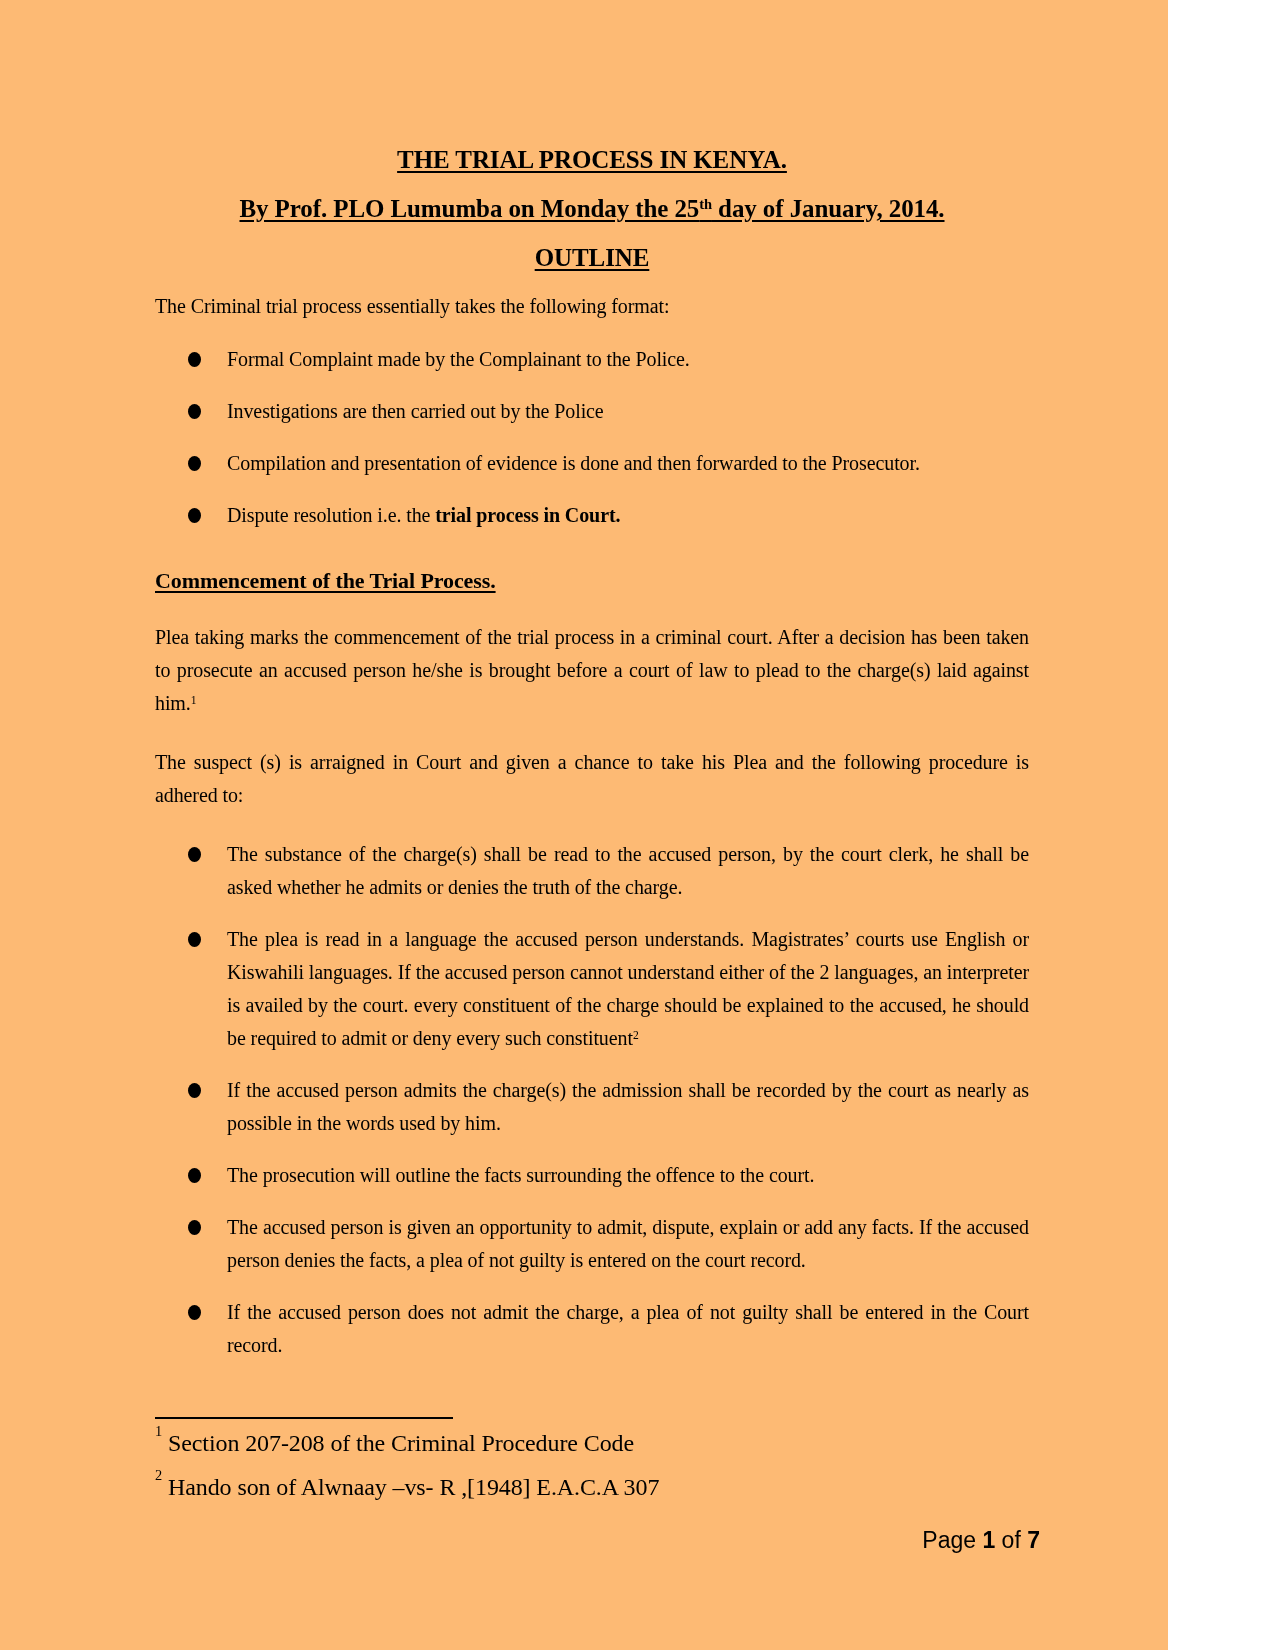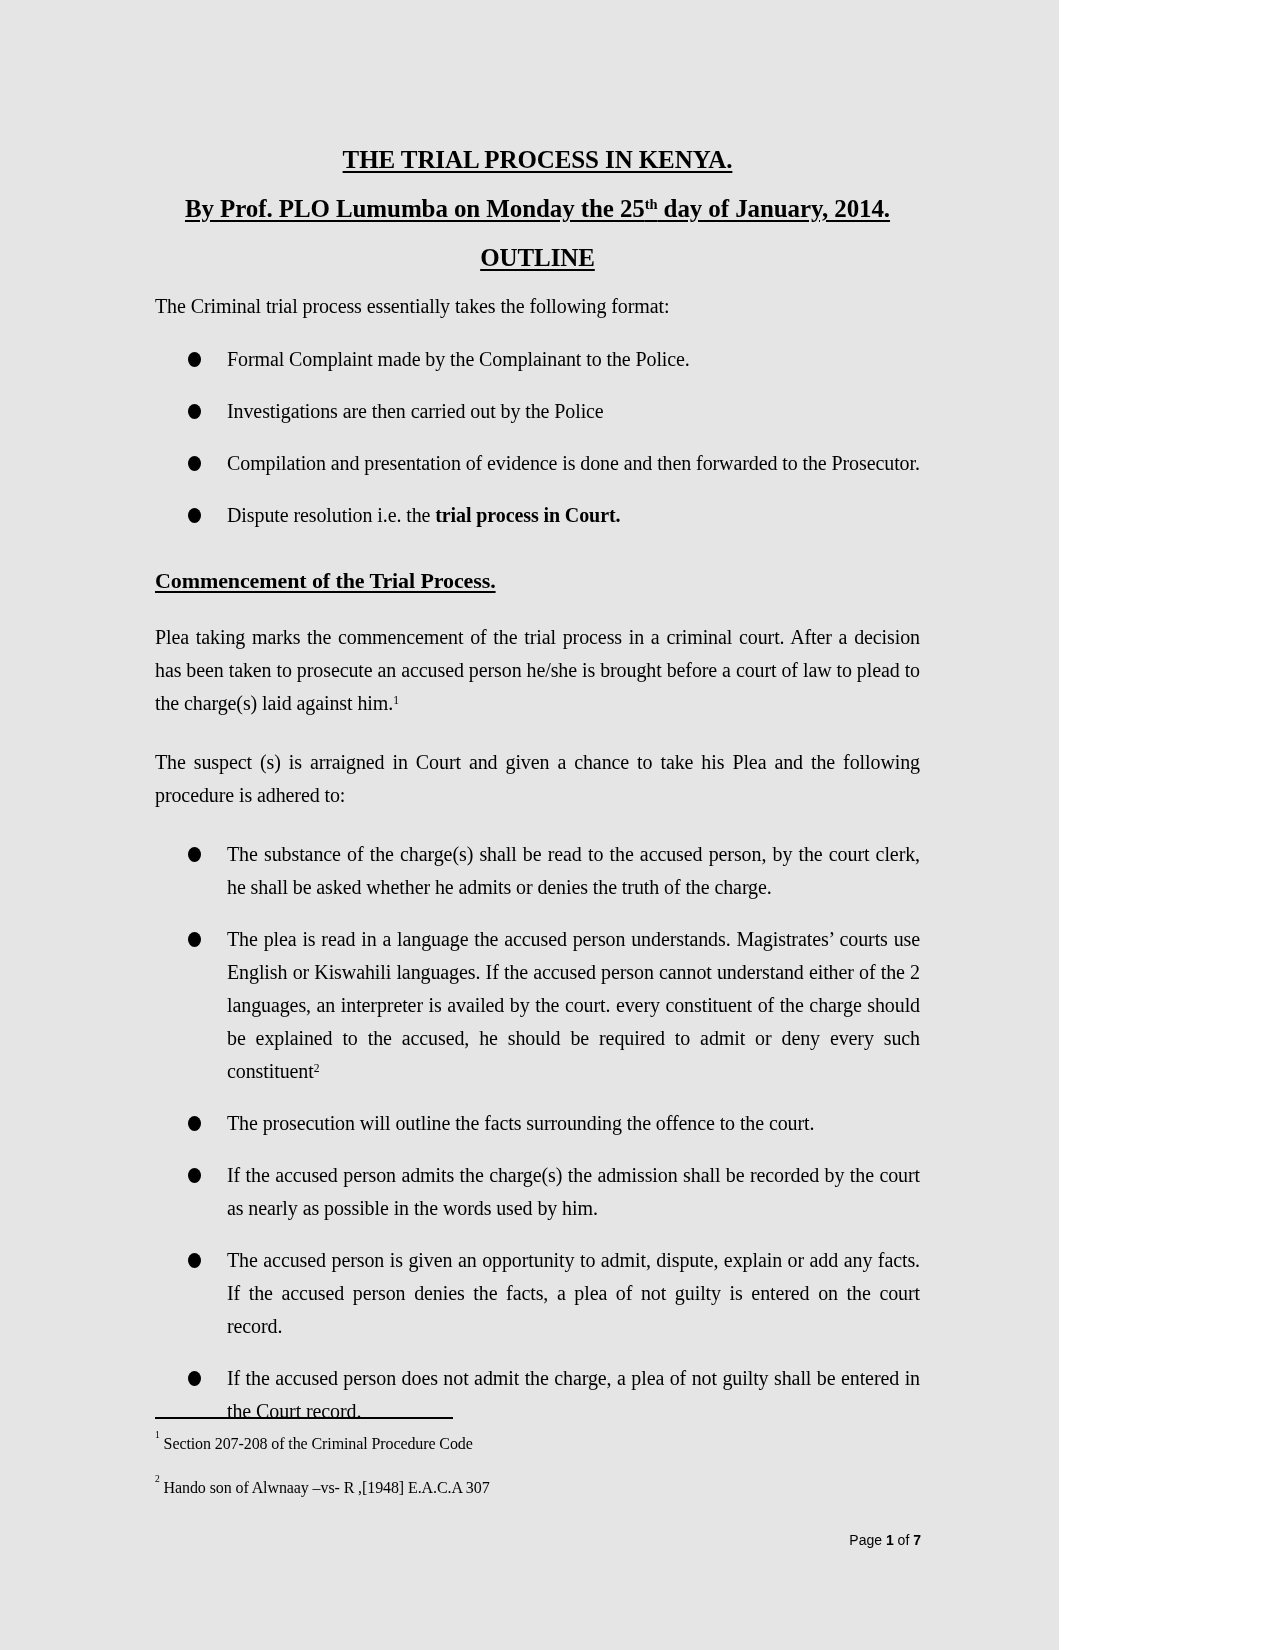--- a/index.html
+++ b/index.html
@@ -1,23 +1,23 @@
 <!DOCTYPE html>
 <html><head>
 <meta charset="utf-8">
 <style>
   * { margin: 0; padding: 0; box-sizing: border-box; }
   html, body { background: #ffffff; }
   body { width: 1275px; }
 
   .page {
     position: relative;
-    width: 1059px;
+    width: 1168px;
     height: 1650px;
-    background: #e5e5e5;
+    background: #fdba74;
     color: #000000;
     font-family: "Liberation Serif", "DejaVu Serif", serif;
     font-size: 20px;
     line-height: 33px;
     letter-spacing: -0.1px;
     padding: 143px 139px 0 155px;
     overflow: hidden;
   }
 
   
@@ -84,39 +84,39 @@
     height: 0;
     border-top: 2px solid #000;
   }
   .footnotes {
     position: absolute;
     left: 155px;
     top: 1430px;
     width: 981px;
   }
   .footnote {
-    font-size: 16px;
+    font-size: 24px;
     line-height: 27px;
     margin-bottom: 17px;
     letter-spacing: -0.1px;
   }
   .footnote sup {
     font-size: 0.6em;
     line-height: 0;
     position: relative;
     top: -0.45em;
   }
 
   
   .page-footer {
     position: absolute;
     top: 1527px;
-    right: 138px;
+    right: 128px;
     font-family: "Liberation Sans", sans-serif;
-    font-size: 14px;
+    font-size: 23px;
     line-height: 27px;
     letter-spacing: 0;
   }
   .page-footer b { font-weight: bold; }
 </style>
 </head>
 <body>
 
 <div class="page">
 
@@ -137,22 +137,22 @@
 
   <h3 class="section-heading">Commencement of the Trial Process.</h3>
 
   <p class="para justified"><span>Plea taking marks the commencement of the trial process in a criminal court. After a decision has been taken to prosecute an accused person he/she is brought before a court of law to plead to the charge(s) laid against him.</span><sup>1</sup></p>
 
   <p class="para justified">The suspect (s) is arraigned in Court and given a chance to take his Plea and the following procedure is adhered to:</p>
 
   <ul class="bullet-list">
     <li class="bullet-item"><span class="dot"></span><span>The substance of the charge(s) shall be read to the accused person, by the court clerk, he shall be asked whether he admits or denies the truth of the charge.</span></li>
     <li class="bullet-item"><span class="dot"></span><span>The plea is read in a language the accused person understands. Magistrates’ courts use English or Kiswahili languages. If the accused person cannot understand either of the 2 languages, an interpreter is availed by the court. every constituent of the charge should be explained to the accused, he should be required to admit or deny every such constituent</span><sup>2</sup></li>
+    <li class="bullet-item"><span class="dot"></span><span>If the accused person admits the charge(s) the admission shall be recorded by the court as nearly as possible in the words used by him.</span></li>
     <li class="bullet-item"><span class="dot"></span><span>The prosecution will outline the facts surrounding the offence to the court.</span></li>
-    <li class="bullet-item"><span class="dot"></span><span>If the accused person admits the charge(s) the admission shall be recorded by the court as nearly as possible in the words used by him.</span></li>
     <li class="bullet-item"><span class="dot"></span><span>The accused person is given an opportunity to admit, dispute, explain or add any facts. If the accused person denies the facts, a plea of not guilty is entered on the court record.</span></li>
     <li class="bullet-item"><span class="dot"></span><span>If the accused person does not admit the charge, a plea of not guilty shall be entered in the Court record.</span></li>
   </ul>
 
   <div class="footnote-sep"></div>
 
   <div class="footnotes">
     <p class="footnote"><sup>1</sup> <span>Section 207-208 of the Criminal Procedure Code</span></p>
     <p class="footnote"><sup>2</sup> <span>Hando son of Alwnaay –vs- R ,[1948] E.A.C.A 307</span></p>
   </div>

